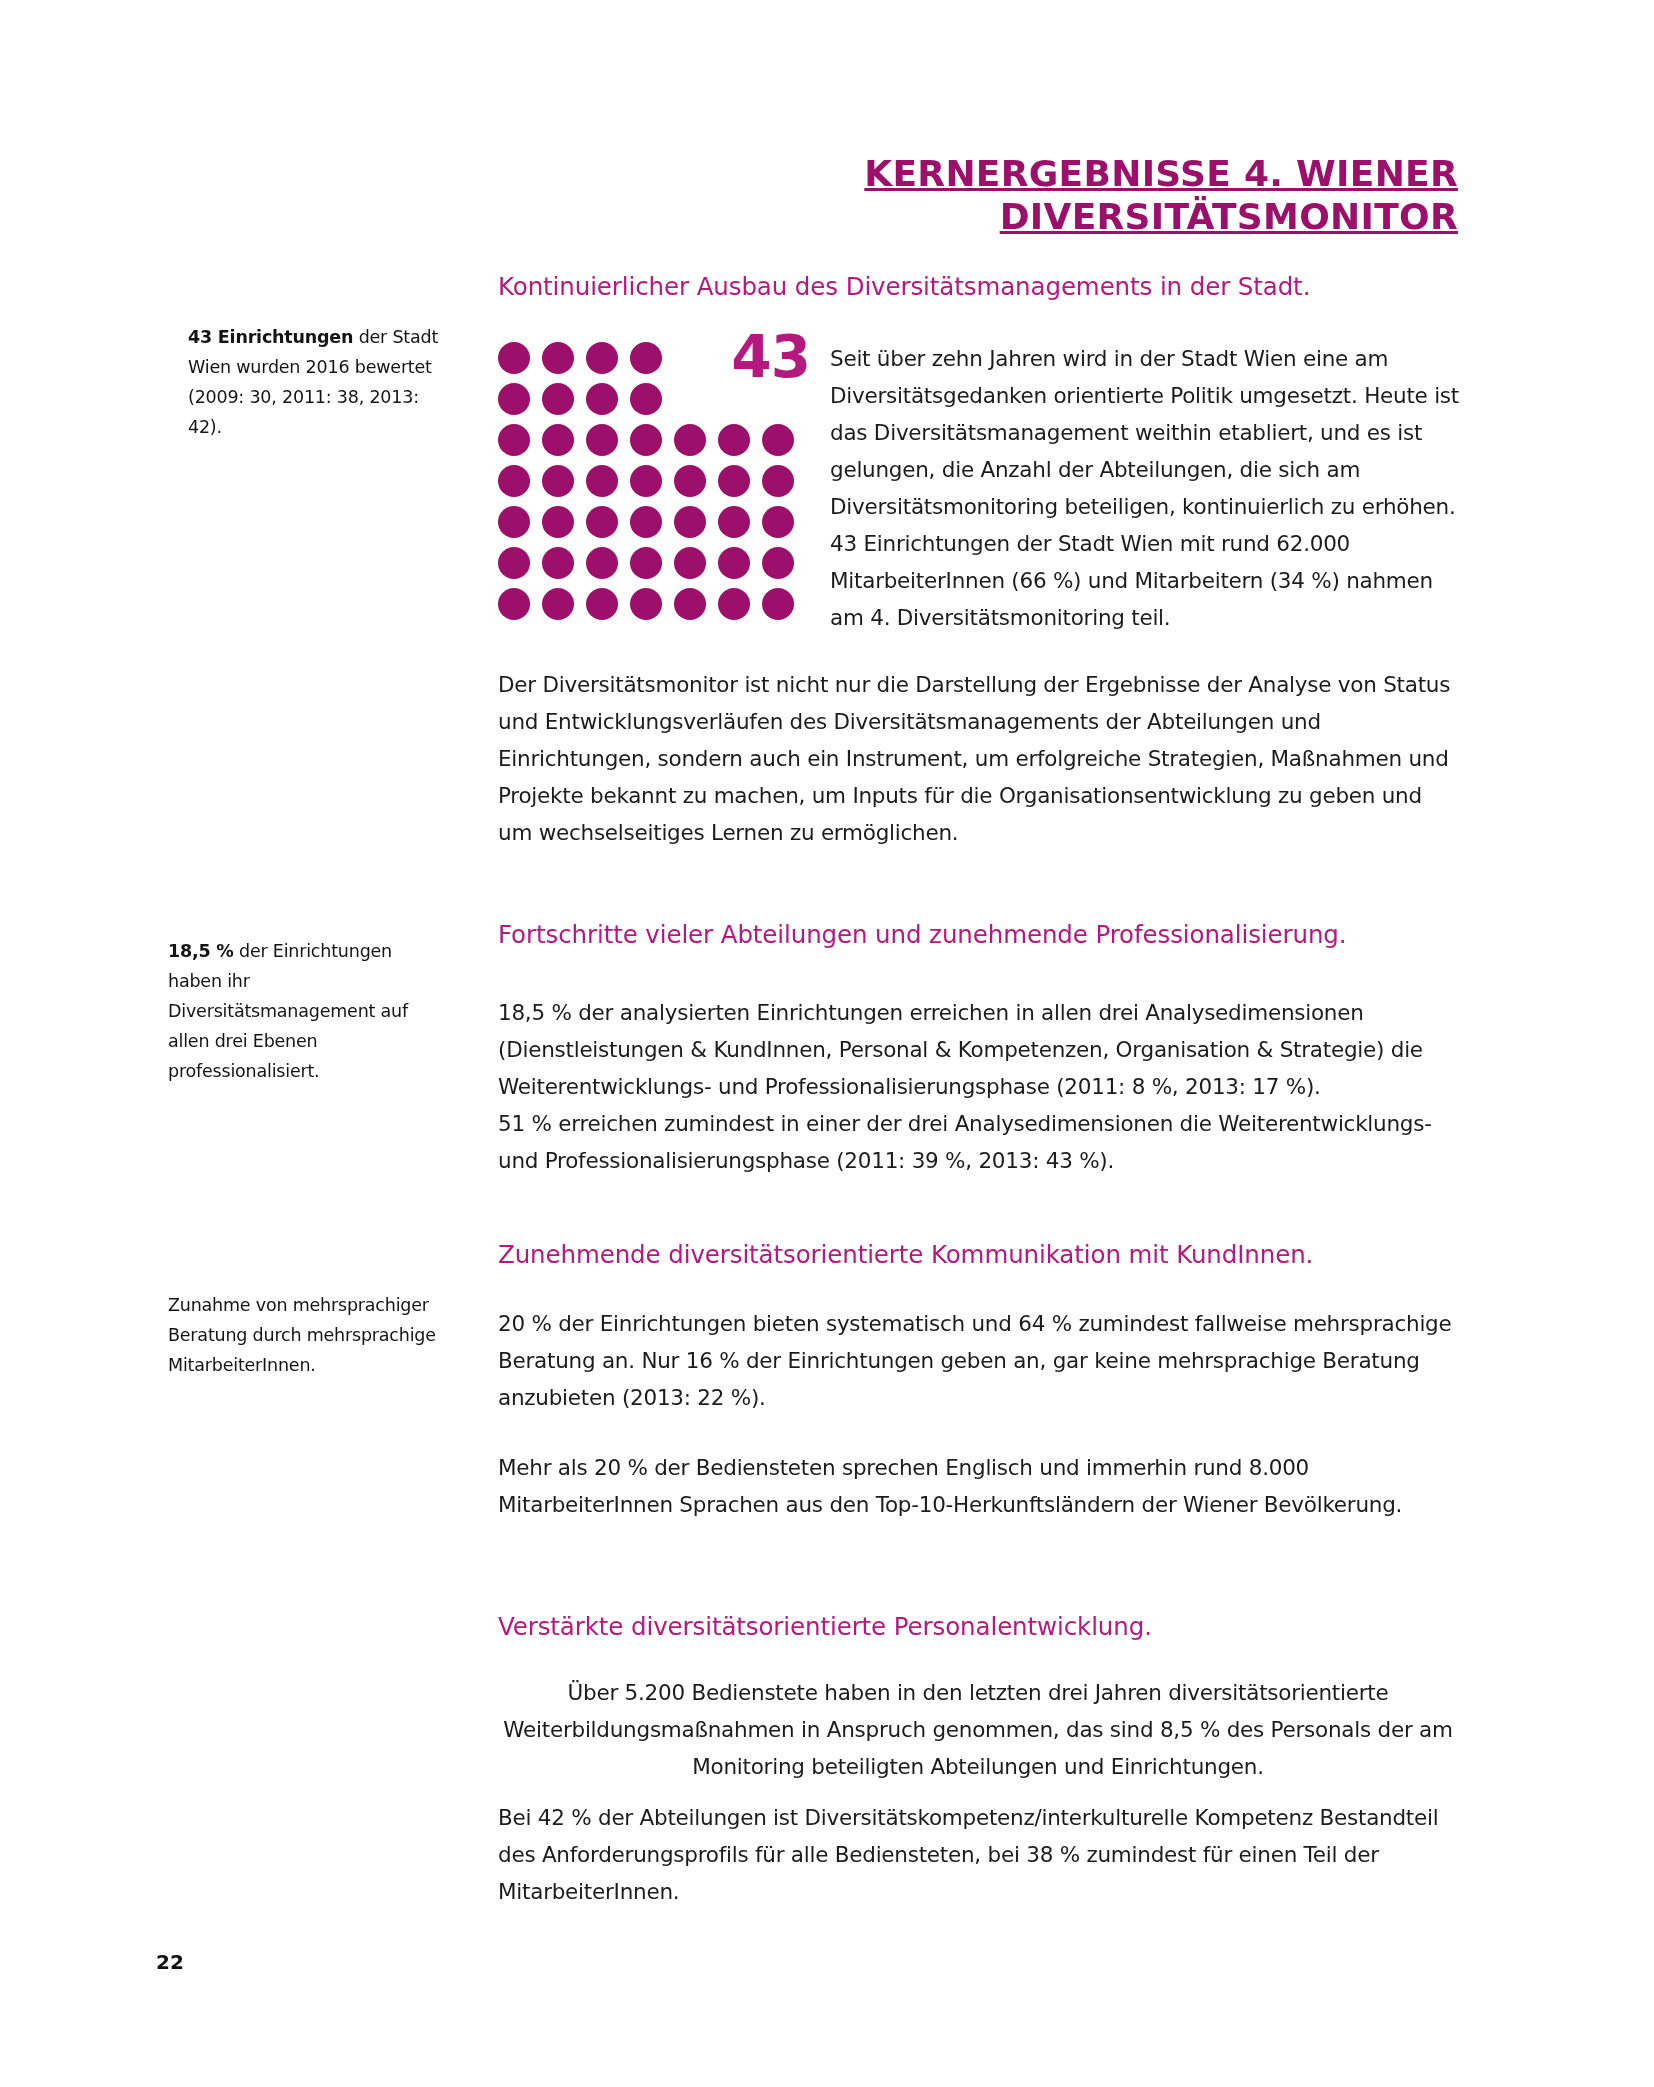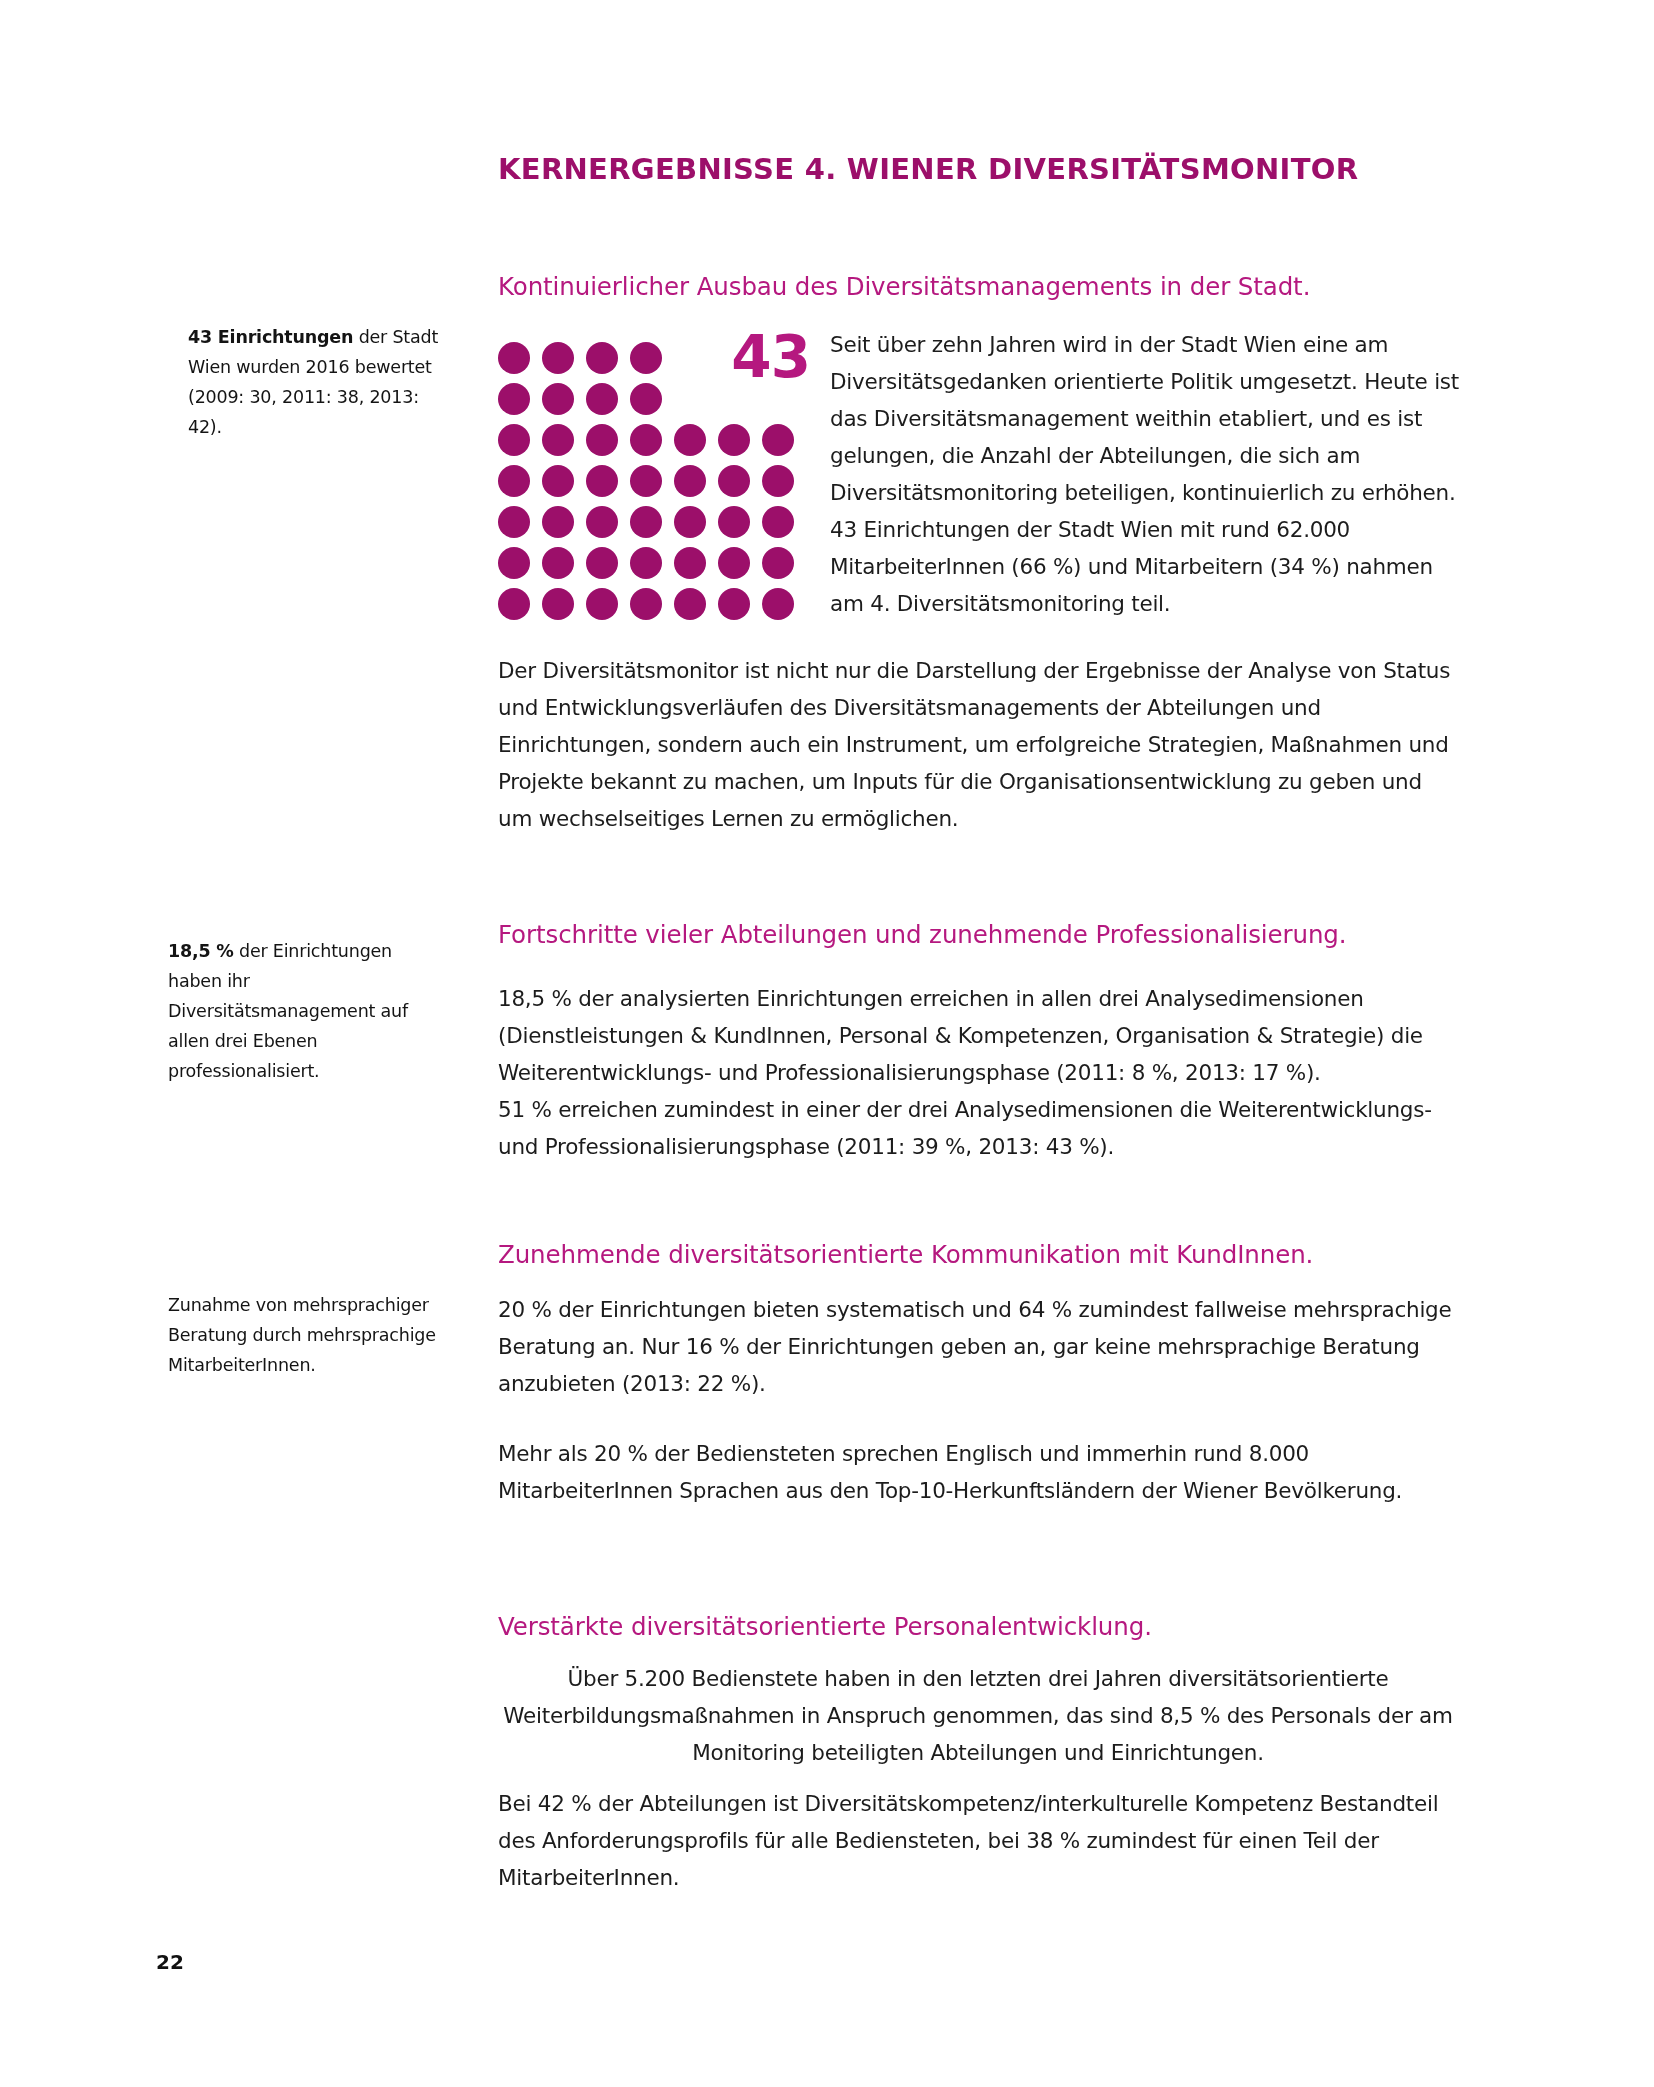--- a/index.html
+++ b/index.html
@@ -21,25 +21,26 @@
   }
 
   
   .doc-title {
     position: absolute;
     left: 498px;
     top: 152px;
     width: 960px;
     font-family: "DejaVu Sans", sans-serif;
     font-weight: bold;
-    font-size: 29px;
+    font-size: 36px;
     letter-spacing: 0.3px;
     color: #9c0f6a;
-    text-align: left;
+    text-align: right;
     line-height: 1.2;
+    text-decoration: underline;
   }
 
   
   .margin-col {
     position: absolute;
     left: 168px;
     width: 268px;
   }
   .main-col {
     position: absolute;
@@ -57,20 +58,21 @@
     letter-spacing: -0.1px;
   }
 
   
   .body-par {
     font-family: "DejaVu Sans", sans-serif;
     font-size: 21.5px;
     line-height: 37px;
     color: #1c1c1c;
     letter-spacing: -0.25px;
+    margin-top: 14px;
   }
 
   
   .margin-note {
     font-family: "DejaVu Sans", sans-serif;
     font-size: 17.5px;
     line-height: 30px;
     color: #141414;
     letter-spacing: -0.2px;
   }

